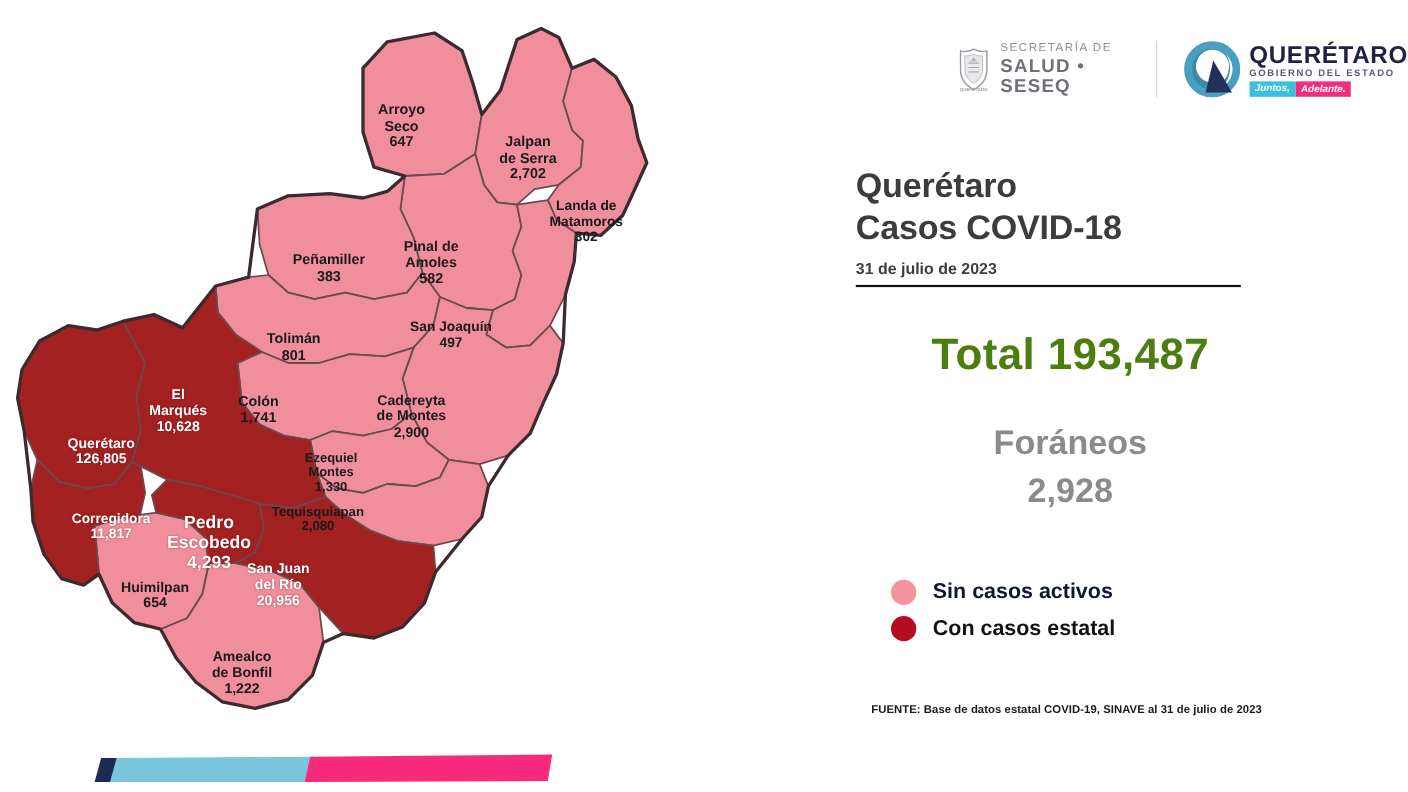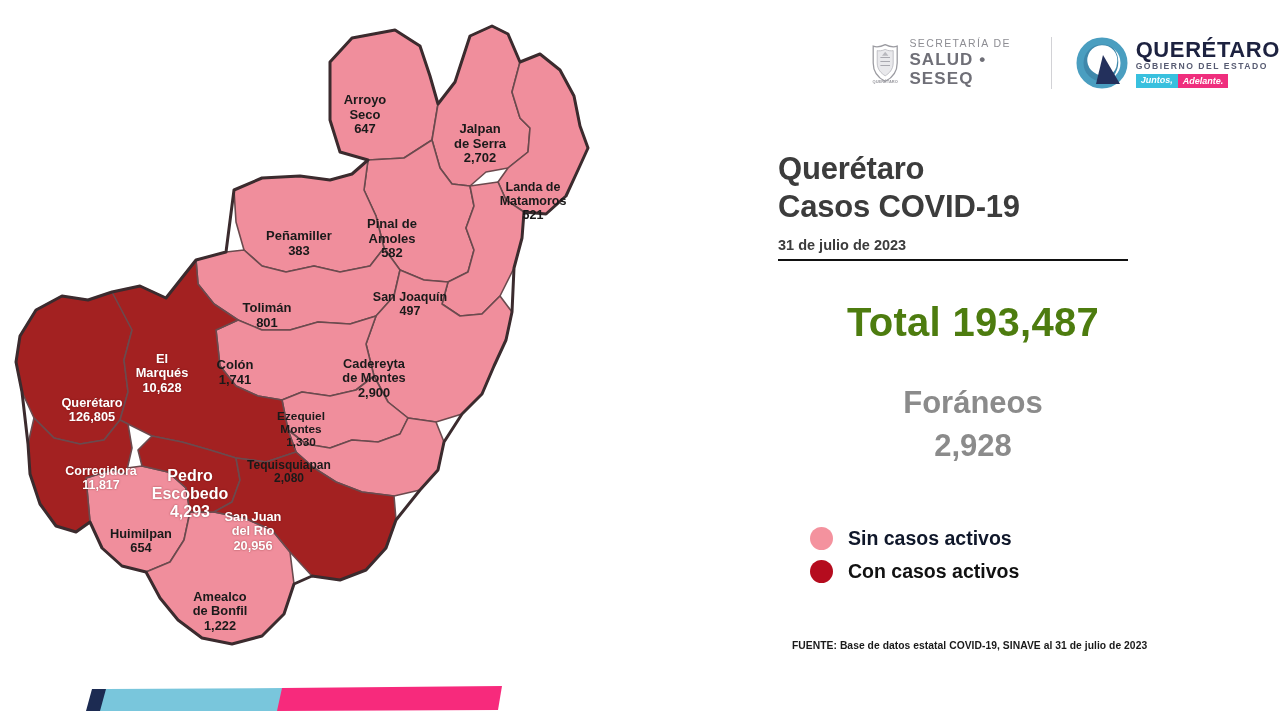--- a/index.html
+++ b/index.html
@@ -143,21 +143,21 @@
 
     <div class="muni-label lbl-light" style="left:420px;top:122px;width:120px;font-size:13px;">
       <span class="mname">Jalpan</span>
       <span class="mname">de Serra</span>
       <span class="mval">2,702</span>
     </div>
 
     <div class="muni-label lbl-light" style="left:474px;top:180px;width:118px;font-size:12.5px;">
       <span class="mname">Landa de</span>
       <span class="mname">Matamoros</span>
-      <span class="mval">521</span>
+      <span class="mval">302</span>
     </div>
 
     <div class="muni-label lbl-light" style="left:244px;top:229px;width:110px;font-size:13px;">
       <span class="mname">Peñamiller</span>
       <span class="mval">383</span>
     </div>
 
     <div class="muni-label lbl-light" style="left:344px;top:217px;width:96px;font-size:13px;text-align:center;">
       <span class="mname">Pinal de</span>
       <span class="mname">Amoles</span>
@@ -275,35 +275,35 @@
           <div id="qro-tag">
             <span class="t1">Juntos,</span>
             <span class="t2">Adelante.</span>
           </div>
         </div>
       </div>
     </div>
 
     <div id="title-block">
       <div id="title-line1">Querétaro</div>
-      <div id="title-line2">Casos COVID-19</div>
+      <div id="title-line2">Casos COVID-18</div>
       <div id="subdate">31 de julio de 2023</div>
       <div id="rule"></div>
     </div>
 
     <div id="total-line">Total 193,487</div>
     <div id="foraneos-label">Foráneos</div>
     <div id="foraneos-value">2,928</div>
 
     <div id="legend">
       <div class="legend-row inactive">
         <span class="legend-dot" style="background:#F4929E;"></span>
         <span class="legend-text">Sin casos activos</span>
       </div>
       <div class="legend-row active">
         <span class="legend-dot" style="background:#B50C1E;"></span>
-        <span class="legend-text">Con casos activos</span>
+        <span class="legend-text">Con casos estatal</span>
       </div>
     </div>
 
     <div id="source-note">FUENTE: Base de datos estatal  COVID-19,  SINAVE  al 31 de julio de 2023</div>
   </div>
 </div>
 
 </body></html>

